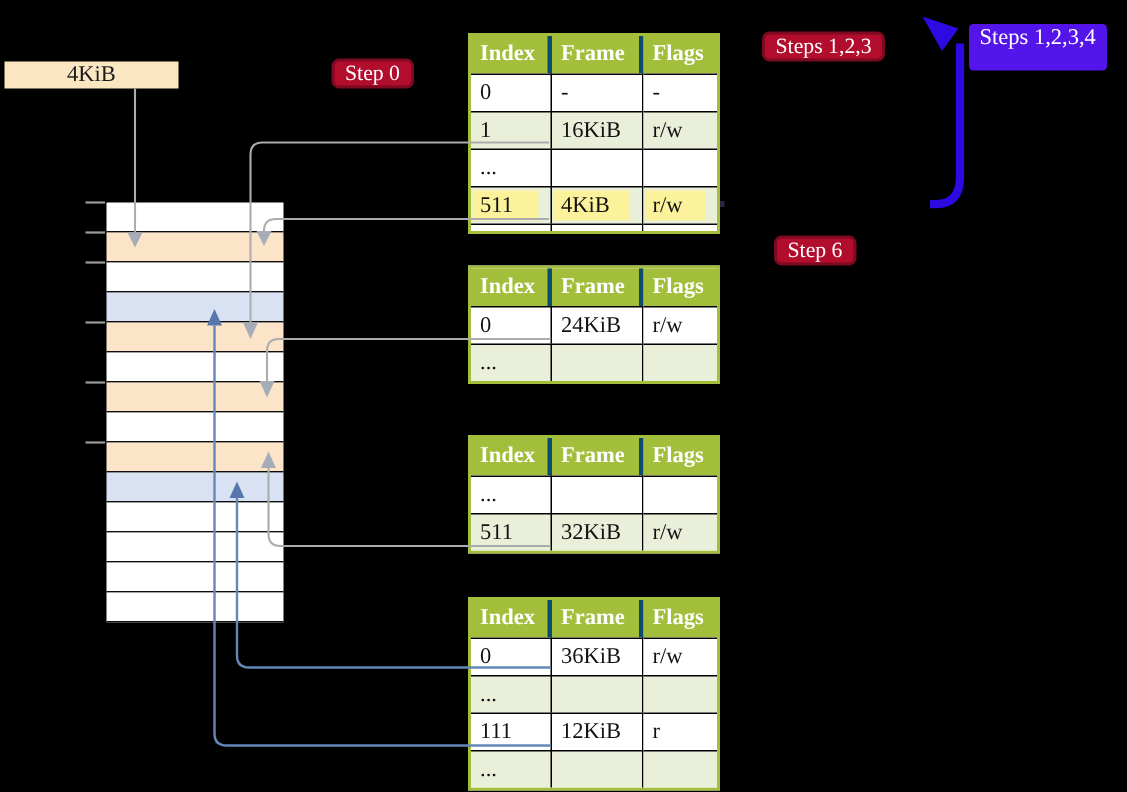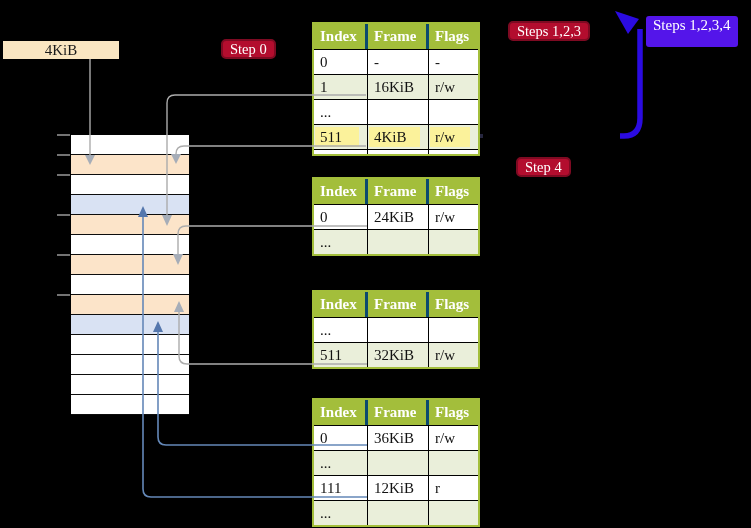--- a/index.html
+++ b/index.html
@@ -57,21 +57,21 @@
 </head>
 <body>
 
 <div id="canvas">
 
   <div id="pagesize-box">4KiB</div>
 
   <div class="badge-red" style="left:190px;top:39px;margin-left:31px;">Step 0</div>
   <div class="badge-red" style="left:508px;top:21px;">Steps 1,2,3</div>
   <div class="badge-blue" style="left:646px;top:16px;">Steps 1,2,3,4</div>
-  <div class="badge-red" style="left:516px;top:157px;">Step 4</div>
+  <div class="badge-red" style="left:516px;top:157px;">Step 6</div>
 
   <div id="memcol">
       <div class="mrow white"></div>
       <div class="mrow orange"></div>
       <div class="mrow white"></div>
       <div class="mrow blue"></div>
       <div class="mrow orange"></div>
       <div class="mrow white"></div>
       <div class="mrow orange"></div>
       <div class="mrow white"></div>

